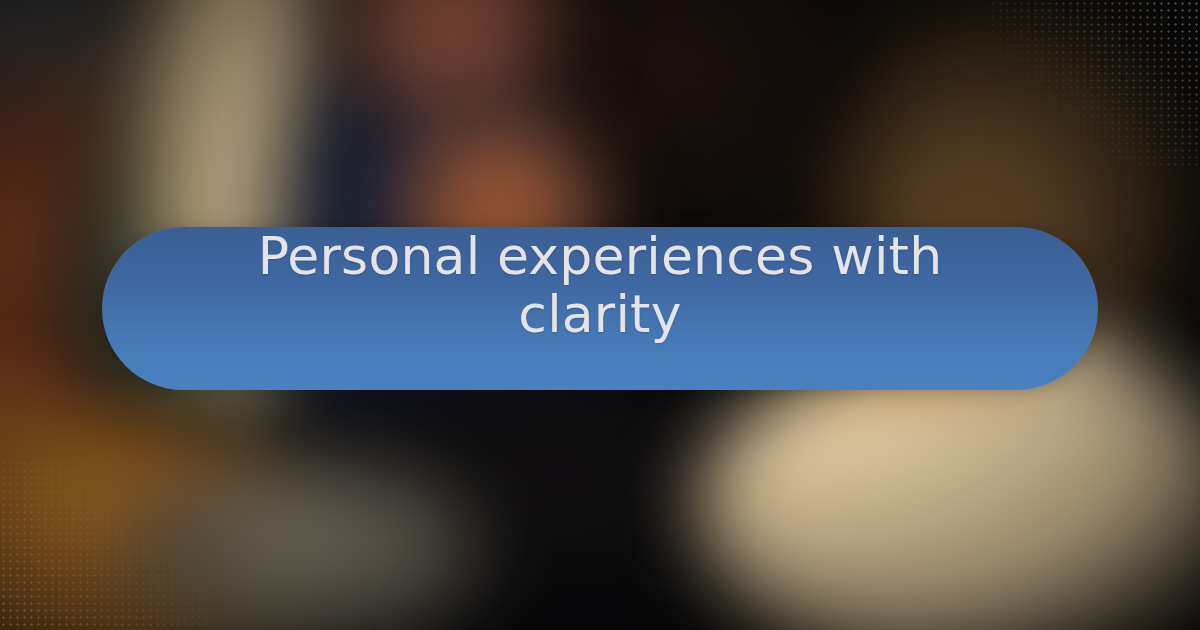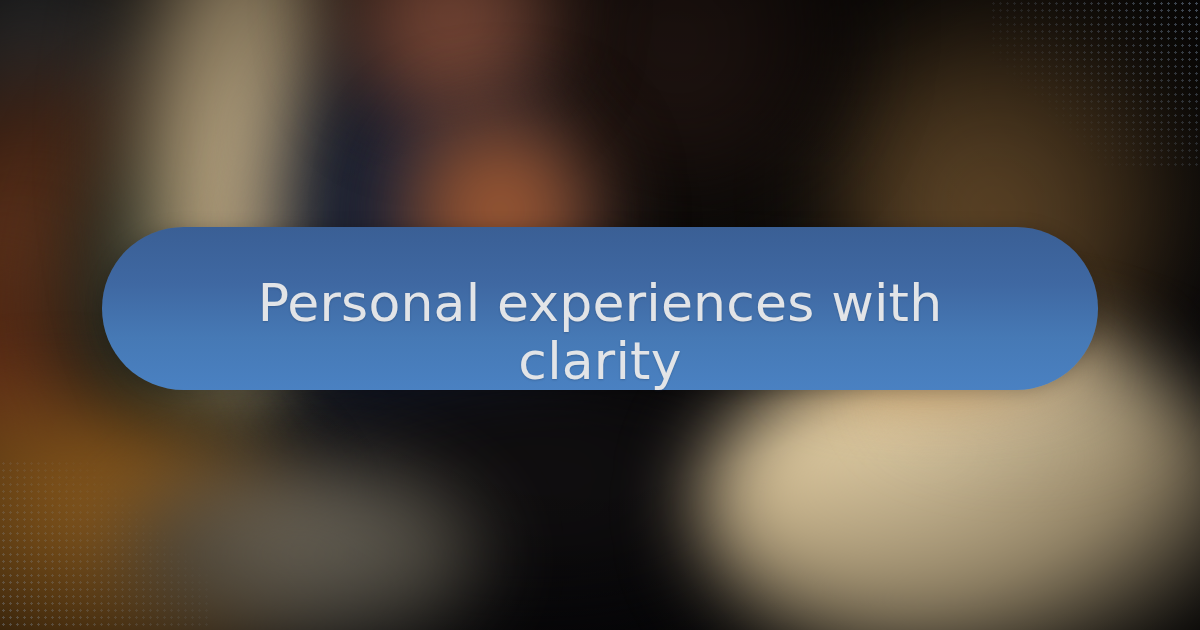--- a/index.html
+++ b/index.html
@@ -201,21 +201,21 @@
     display: flex;
     justify-content: center;
   }
 
   .pill {
     width: 996px;
     height: 163px;
     border-radius: 999px;
     background: linear-gradient(180deg, #3a5f95 0%, #3f68a2 35%, #4679b5 68%, #4a81c2 100%);
     display: flex;
-    align-items: flex-end;
+    align-items: flex-start;
     justify-content: center;
     box-sizing: border-box;
     padding: 0 70px;
     box-shadow: 0 2px 18px rgba(0,0,0,.22);
     cursor: pointer;
   }
 
   .pill-text {
     color: #e2e4e7;
     font-family: "DejaVu Sans", sans-serif;

